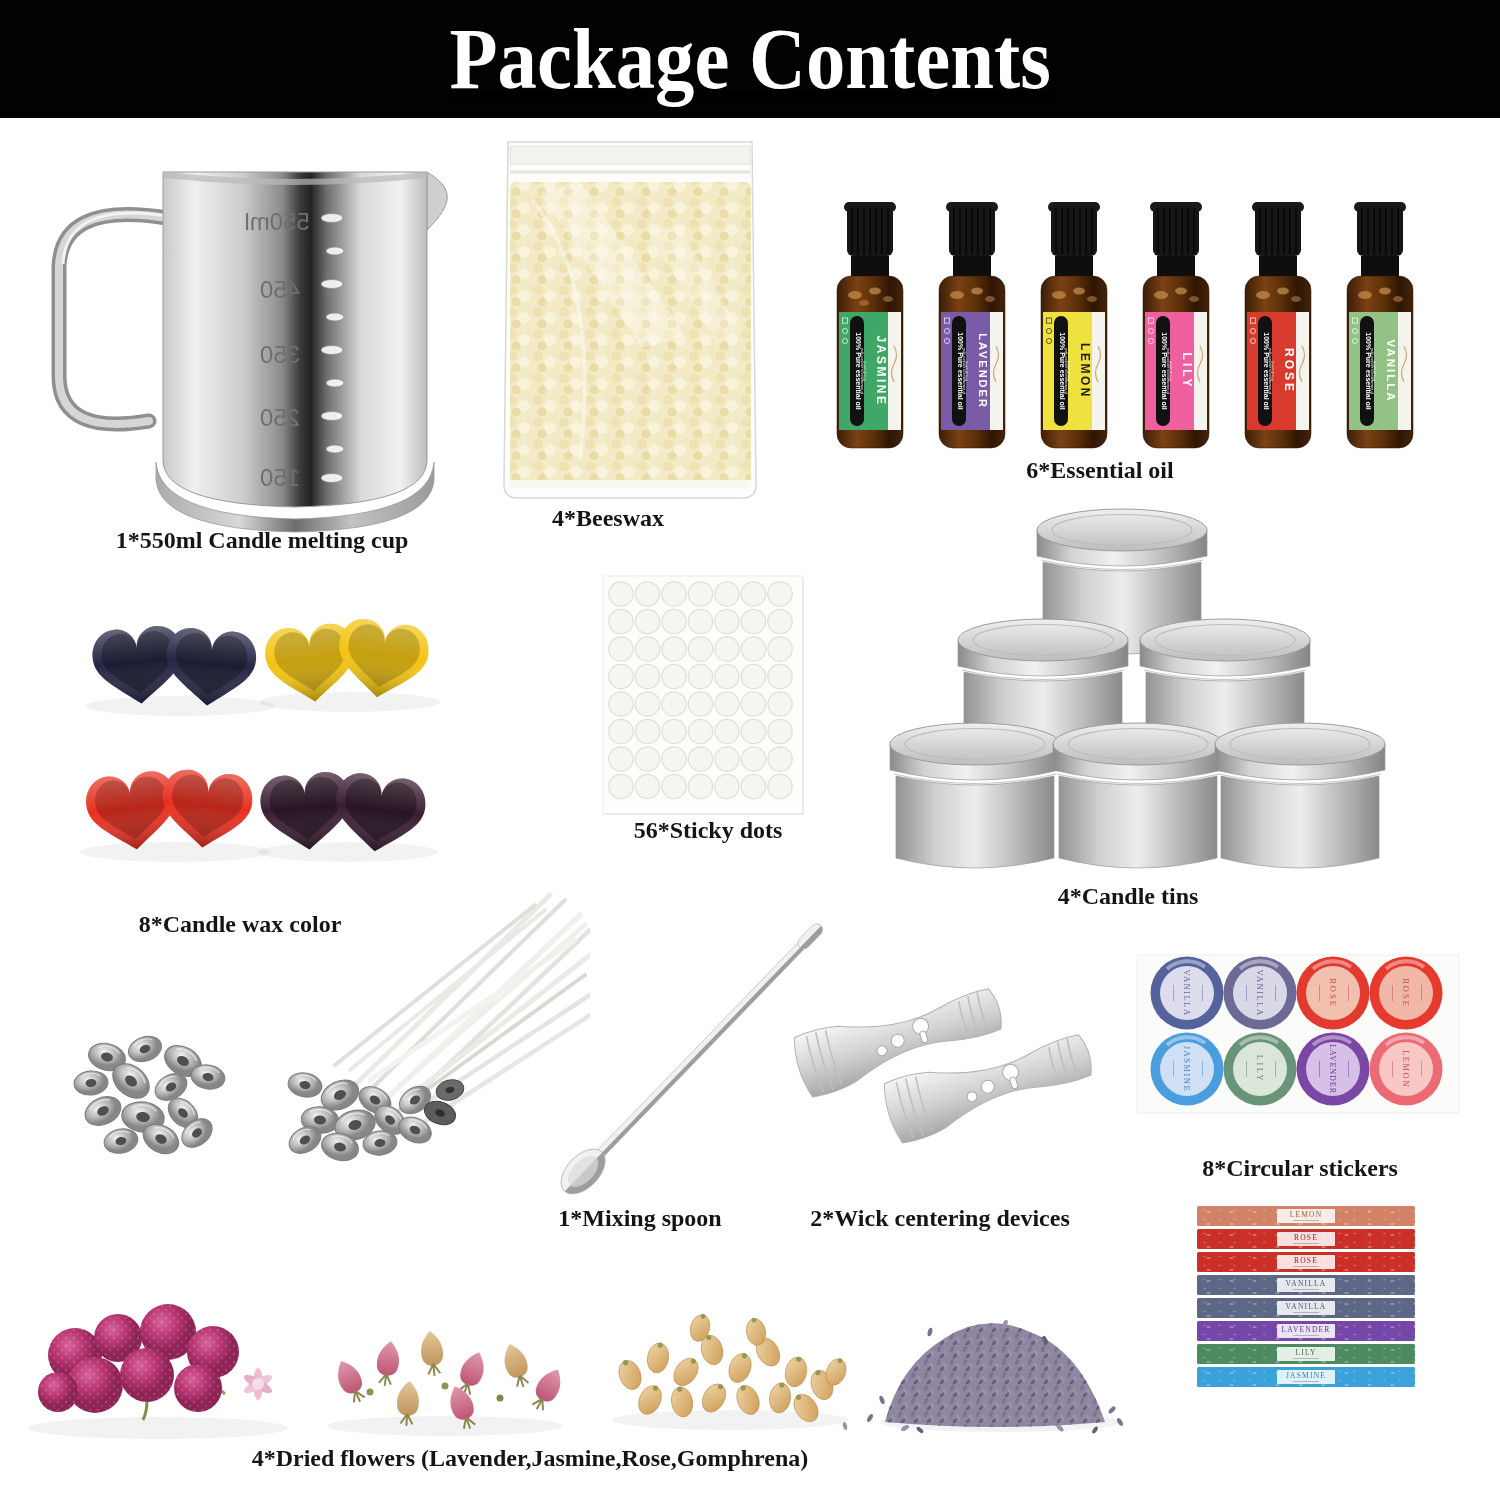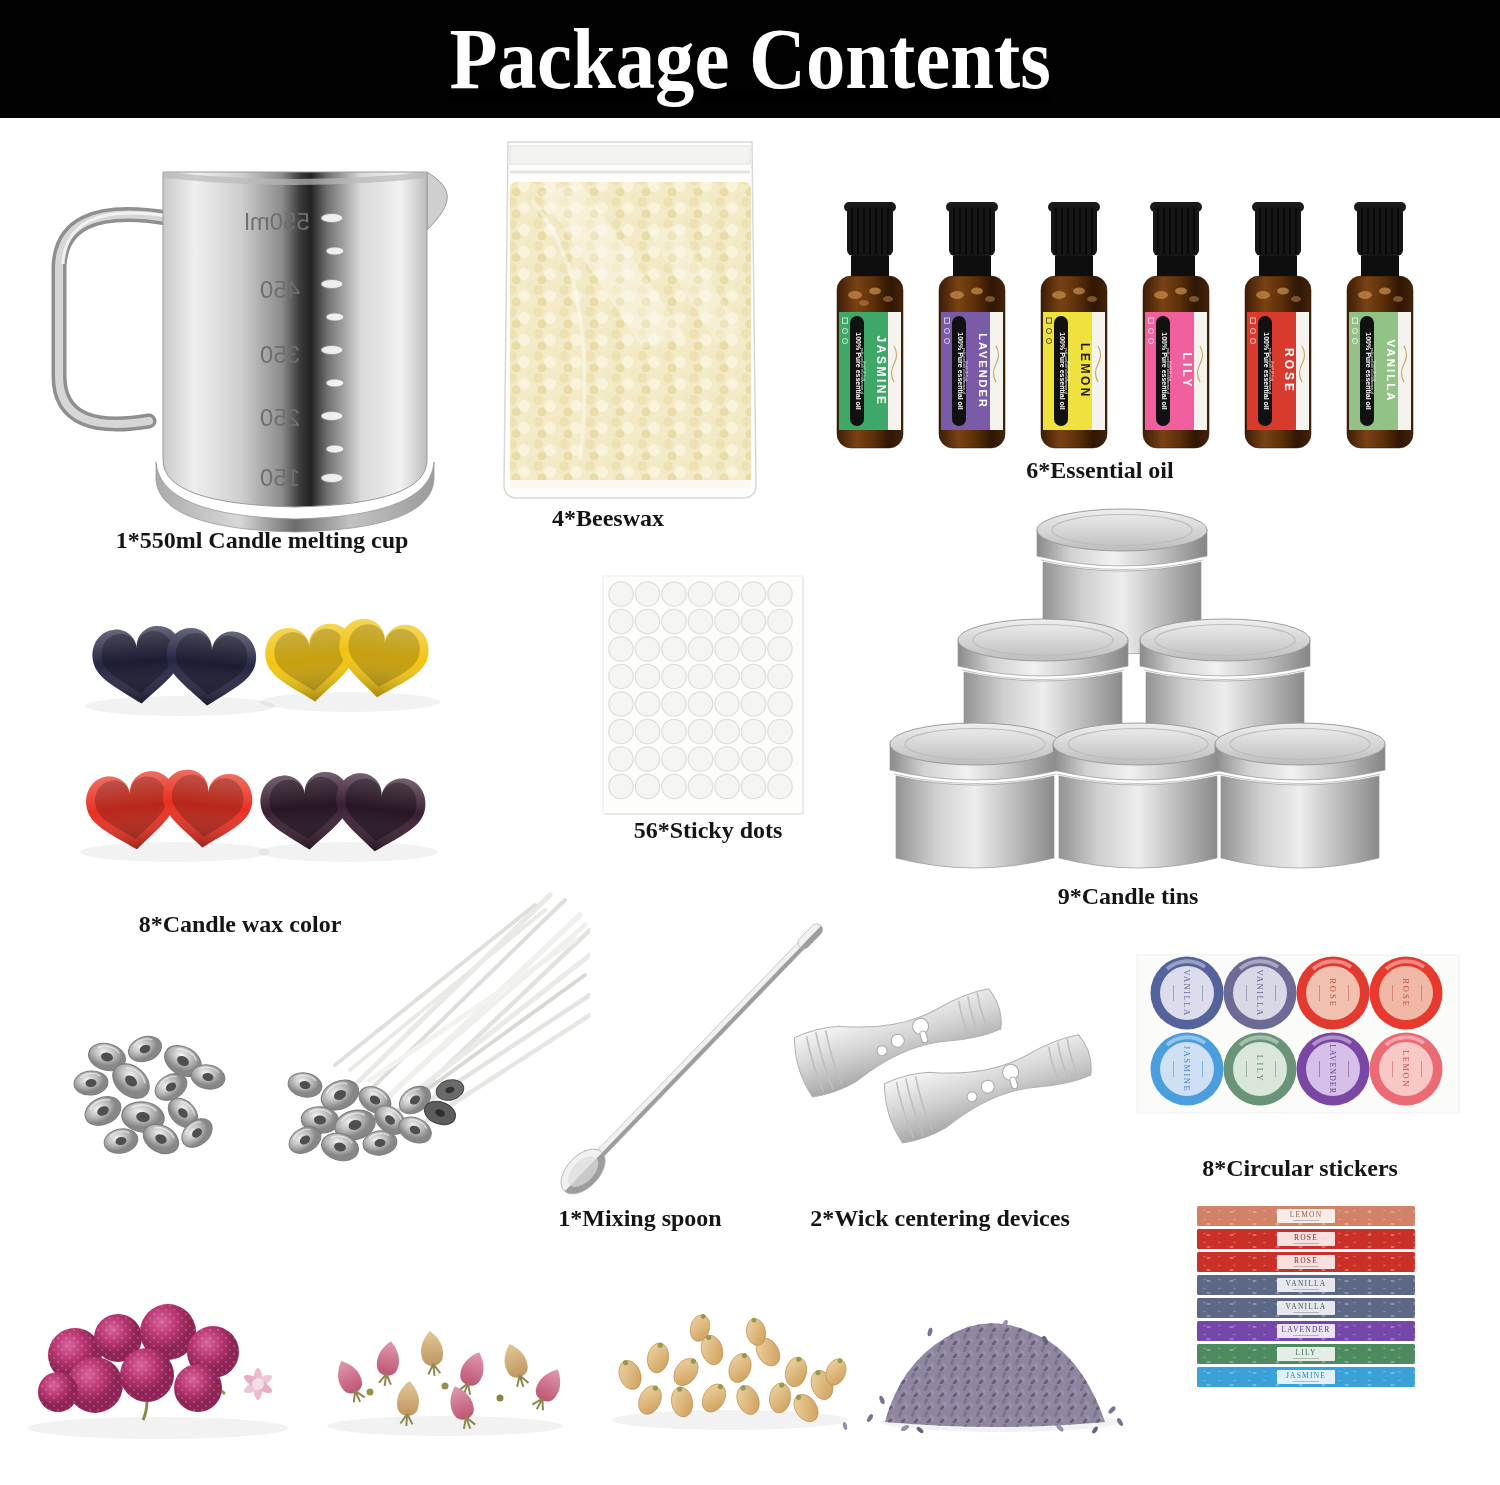--- a/index.html
+++ b/index.html
@@ -493,21 +493,21 @@
     <g>
         <use href="#tin" transform="translate(10,222)"></use>
       </g>
     <g>
         <use href="#tin" transform="translate(173,222)"></use>
       </g>
     <g>
         <use href="#tin" transform="translate(335,222)"></use>
       </g>
   </svg>
-  <div class="lbl" style="left:1128px;top:884px">9*Candle tins</div>
+  <div class="lbl" style="left:1128px;top:884px">4*Candle tins</div>
 
   <svg class="fig" style="left:45px;top:1015px" width="200" height="165" viewBox="0 0 200 165">
     <use href="#wshr" transform="translate(62,42) rotate(15) scale(1.1)"></use>
     <use href="#wshr" transform="translate(100,34) rotate(-20)"></use>
     <use href="#wshr" transform="translate(138,46) rotate(30) scale(1.15)"></use>
     <use href="#wshr" transform="translate(46,68) rotate(-5)"></use>
     <use href="#wshr" transform="translate(86,66) rotate(40) scale(1.2)"></use>
     <use href="#wshr" transform="translate(126,72) rotate(-30)"></use>
     <use href="#wshr" transform="translate(163,62) rotate(10)"></use>
     <use href="#wshr" transform="translate(58,96) rotate(-25) scale(1.1)"></use>
@@ -929,14 +929,15 @@
         <ellipse cx="1005" cy="44" rx="2.2" ry="4.4" transform="rotate(25 1005 44)"></ellipse>
         <ellipse cx="845" cy="146" rx="2" ry="4" transform="rotate(-15 845 146)"></ellipse>
       </g>
       <g fill="#675e7a">
         <ellipse cx="1045" cy="60" rx="2.2" ry="4.4" transform="rotate(-25 1045 60)"></ellipse>
         <ellipse cx="1095" cy="150" rx="2" ry="4" transform="rotate(35 1095 150)"></ellipse>
         <ellipse cx="920" cy="150" rx="2" ry="4" transform="rotate(-50 920 150)"></ellipse>
       </g>
     </g>
   </svg>
+  <div class="lbl" style="left:530px;top:1446px">4*Dried flowers (Lavender,Jasmine,Rose,Gomphrena)</div>
 
 </div>
 
 </body></html>

